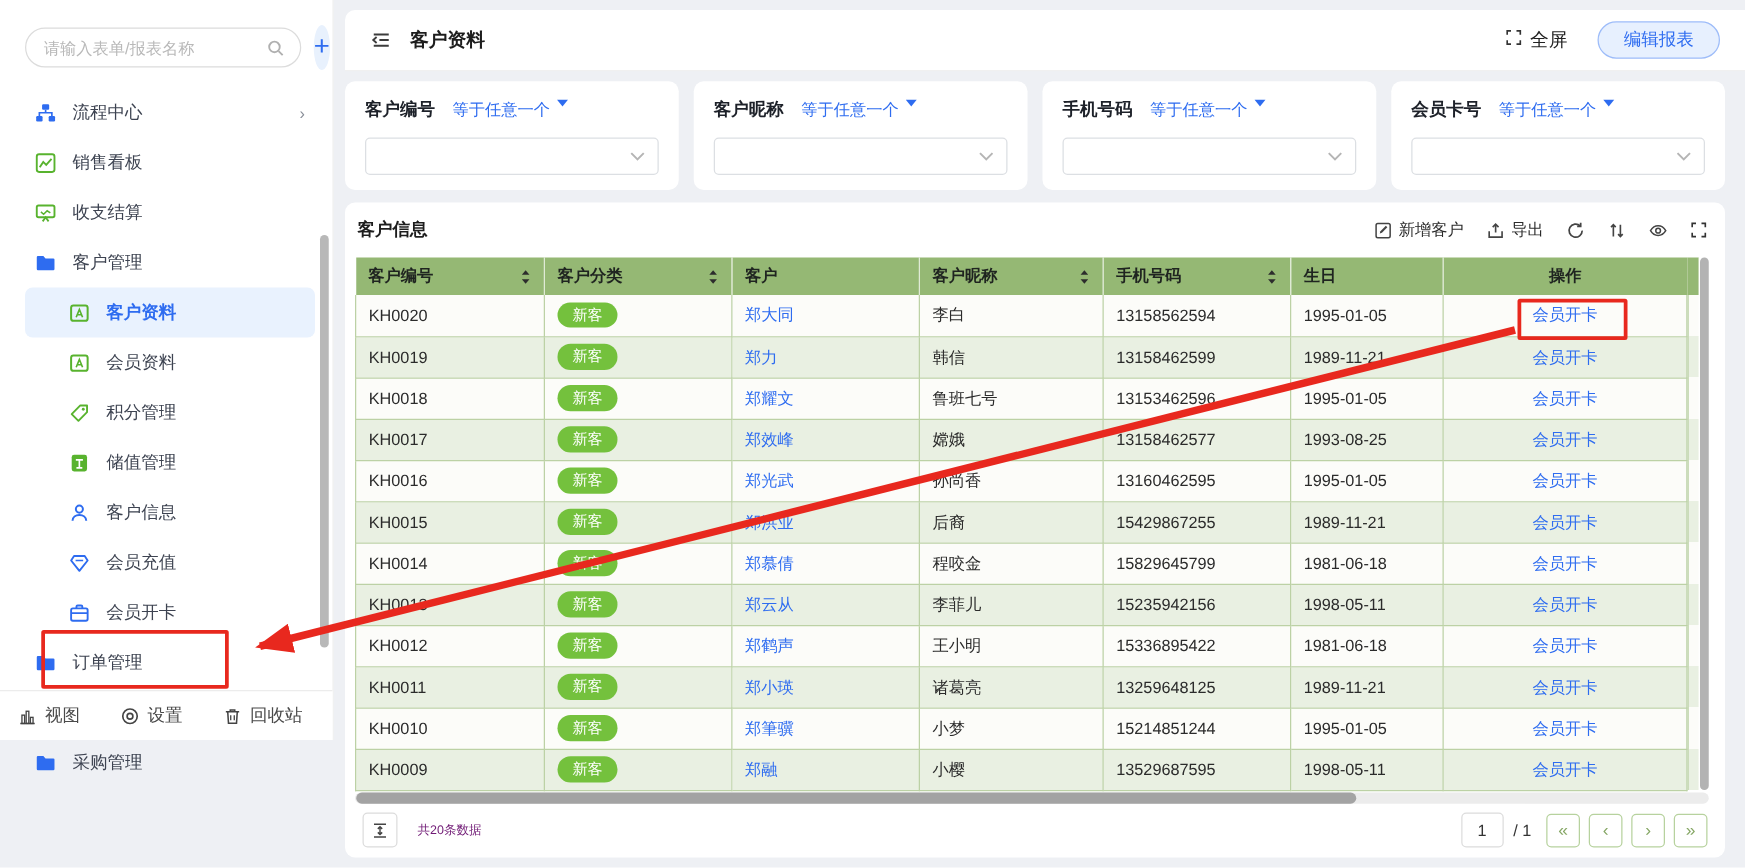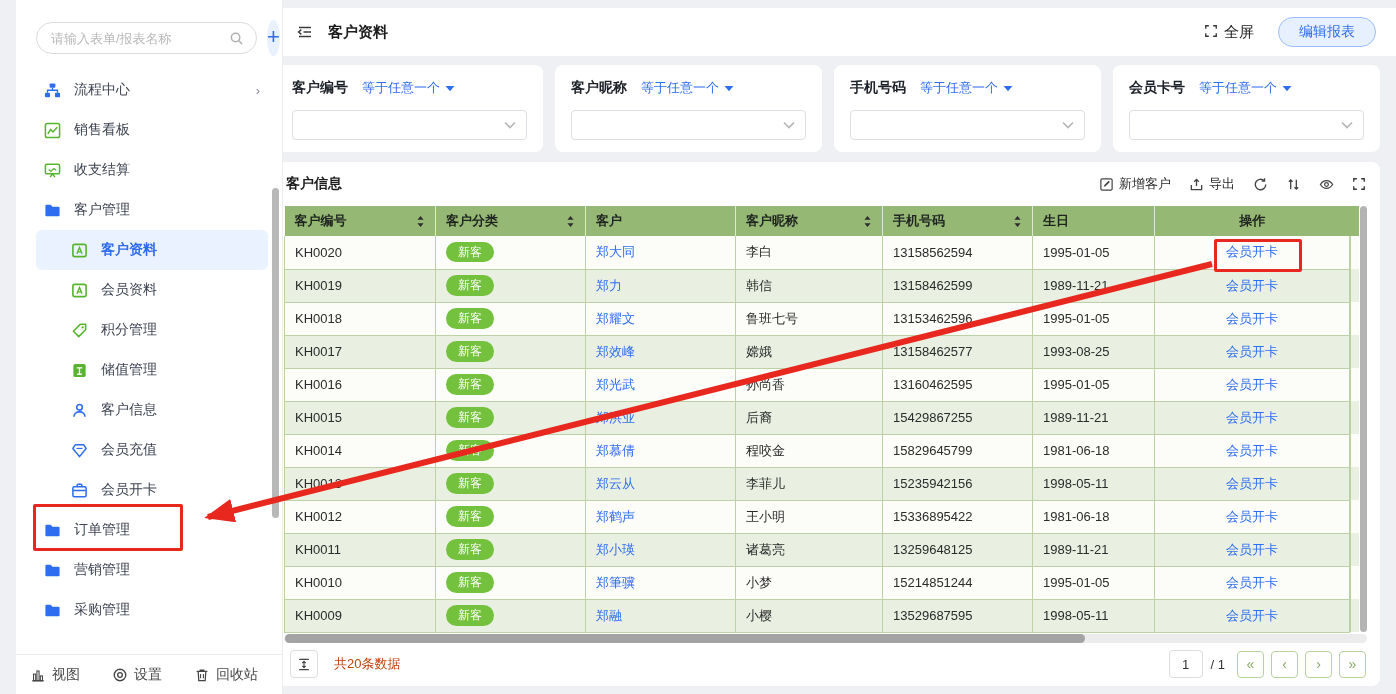--- a/index.html
+++ b/index.html
@@ -2,21 +2,21 @@
 <html><head>
 <meta charset="utf-8">
 <style>
   html,body{margin:0;padding:0;}
   body{
     width:1396px;height:694px;overflow:hidden;position:relative;
     background:#eef0f4;font-family:"Liberation Sans",sans-serif;
     -webkit-font-smoothing:antialiased;
   }
   
-  .sidebar{position:absolute;left:16px;top:0;width:266px;height:694px;background:#fff;border-right:1px solid #ededed;z-index:2;}
+  .sidebar{position:absolute;left:0;top:0;width:266px;height:592px;background:#fff;border-right:1px solid #ededed;z-index:2;}
   .search-row{display:flex;align-items:center;gap:10px;padding:20px 14px 6px 20px;}
   .search-box{flex:1;height:30px;border:1px solid #dcdcdc;border-radius:16px;display:flex;align-items:center;padding:0 12px;background:#fff;}
   .search-box input{border:none;outline:none;flex:1;font-size:13px;color:#333;min-width:0;font-family:inherit;background:transparent;}
   .search-box input::placeholder{color:#b9b9b9;}
   .s-ico{display:flex;align-items:center;}
   .add-btn{width:36px;height:36px;border-radius:50%;border:none;background:#e8f1fd;color:#2e6cf0;font-size:22px;line-height:1;cursor:pointer;display:flex;align-items:center;justify-content:center;padding:0 0 2px 0;font-family:inherit;}
   .menu{margin-top:8px;height:588px;overflow:hidden;}
   .sb-item{height:40px;display:flex;align-items:center;margin:0 14px 0 20px;border-radius:6px;cursor:pointer;position:relative;}
   .sb-item .ico{display:flex;align-items:center;margin-right:13px;}
   .sb-item .lbl{font-size:14px;color:#3d4351;}
@@ -34,21 +34,21 @@
   .collapse{display:flex;align-items:center;cursor:pointer;}
   .tb-title{margin-left:14px;font-size:15px;font-weight:bold;color:#1d1d1d;}
   .spacer{flex:1;}
   .fs-group{display:flex;align-items:center;gap:6px;font-size:15px;color:#222;margin-right:24px;cursor:pointer;}
   .edit-btn{height:30px;padding:0 20px;border-radius:16px;border:1px solid #9dbcf9;background:#e7f0fe;color:#2e6cf0;font-size:14px;cursor:pointer;font-family:inherit;}
   
   .filters{display:grid;grid-template-columns:repeat(4,1fr);gap:12px;margin:8px 16px 10px 10px;}
   .filter-card{background:#fff;border-radius:8px;padding:14px 16px 12px;box-sizing:border-box;}
   .f-head{display:flex;align-items:center;}
   .f-label{font-size:14px;font-weight:bold;color:#1d2129;}
-  .f-op{margin-left:14px;font-size:13px;color:#2e6cf0;display:flex;align-items:center;gap:5px;cursor:pointer;}
+  .f-op{margin-left:14px;font-size:13px;color:#2e6cf0;display:flex;gap:5px;cursor:pointer;}
   .f-select{margin-top:13px;height:28px;border:1px solid #dcdfe3;border-radius:4px;display:flex;align-items:center;justify-content:flex-end;padding:0 10px;cursor:pointer;background:#fff;}
   
   .table-card{margin:0 16px 0 10px;background:#fff;border-radius:8px;position:relative;}
   .t-toolbar{height:44px;display:flex;align-items:center;justify-content:space-between;padding:0 14px 0 10px;}
   .t-title{font-size:14px;font-weight:bold;color:#1d1d1d;}
   .t-actions{display:flex;align-items:center;gap:18px;}
   .t-act{display:flex;align-items:center;gap:5px;font-size:13px;color:#2b2b2b;cursor:pointer;}
   .table-area{padding:0 8px;}
   .table-flex{display:flex;}
   table{border-collapse:collapse;table-layout:fixed;width:1065px;}
@@ -69,21 +69,21 @@
   .sliver-b{height:396px;background:repeating-linear-gradient(to bottom,#fcfcf9 0 33px,#e9f0e2 33px 66px);border-left:1px solid #bcd1a5;box-sizing:border-box;}
   .vscroll{width:9px;background:#fff;position:relative;}
   .vthumb{position:absolute;left:1px;top:0;width:7px;height:426px;background:#b3b3b3;border-radius:4px;}
   .hscroll{height:9px;width:1083px;background:#ececec;border-radius:5px;margin-top:1px;position:relative;}
   .hthumb{position:absolute;left:1px;top:0;height:9px;width:800px;background:#a3a3a3;border-radius:5px;}
   
   .pagination{height:43px;display:flex;align-items:center;justify-content:space-between;padding:0 14px;}
   .pg-left,.pg-right{display:flex;align-items:center;}
   .icon-btn{width:28px;height:28px;border:1px solid #dcdcdc;border-radius:4px;background:#fff;display:flex;align-items:center;justify-content:center;cursor:pointer;}
   .pg-size{width:150px;height:28px;border:1px solid #dcdcdc;border-radius:4px;display:flex;align-items:center;justify-content:space-between;padding:0 10px;margin-left:10px;font-size:13px;color:#333;cursor:pointer;box-sizing:border-box;}
-  .pg-total{margin-left:16px;font-size:13px;color:#c2410c;}
+  .pg-total{margin-left:16px;font-size:10px;color:#701a75;}
   .pg-input{width:34px;height:28px;border:1px solid #dcdcdc;border-radius:4px;text-align:center;font-size:13px;color:#333;outline:none;font-family:inherit;box-sizing:border-box;}
   .pg-slash{margin:0 12px 0 8px;font-size:13px;color:#333;}
   .pg-nav{display:flex;gap:7px;}
   .pg-nav button{width:27px;height:27px;border:1px solid #b7d29e;border-radius:4px;background:#fff;color:#86a765;font-size:14px;line-height:1;cursor:pointer;display:flex;align-items:center;justify-content:center;font-family:inherit;}
   
   .anno-box{position:absolute;border:3px solid #e8281e;border-radius:2px;z-index:9;pointer-events:none;}
   .anno-row{left:1214px;top:239px;width:82px;height:27px;}
   .anno-side{left:33px;top:504px;width:144px;height:41px;}
   .arrow{position:absolute;left:0;top:0;z-index:9;pointer-events:none;}
 </style>

